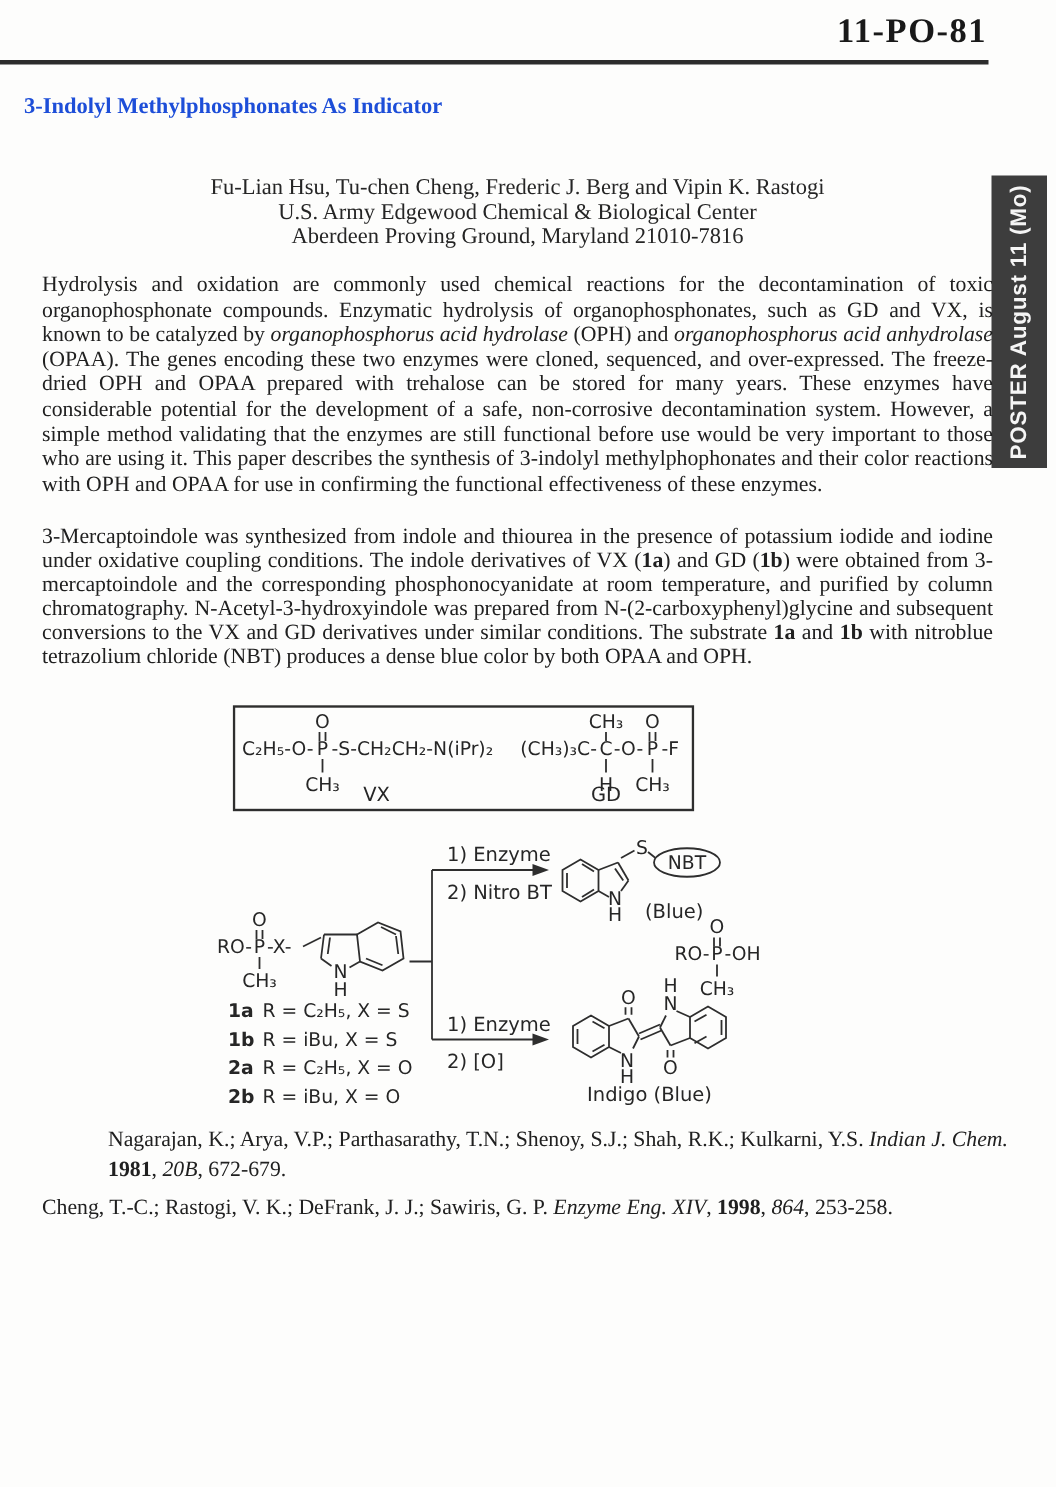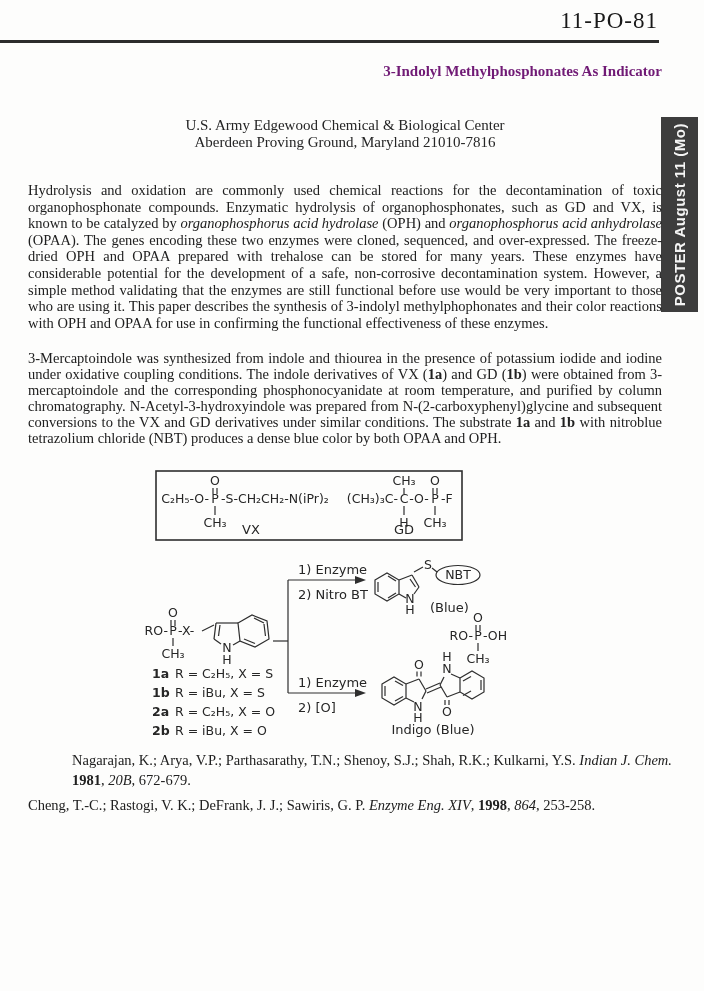--- a/index.html
+++ b/index.html
@@ -3,28 +3,28 @@
 <meta charset="utf-8">
 <style>
   html,body{margin:0;padding:0;}
   body{
     width:704px;height:991px;position:relative;overflow:hidden;
     background:#fdfdfc;color:#1e1e1e;
     font-family:"Liberation Serif","DejaVu Serif",serif;
   }
   .hdr-code{
     position:absolute;top:8px;right:46px;
-    font-weight:normal;font-size:23px;letter-spacing:1px;color:#191919;
+    font-weight:bold;font-size:23px;letter-spacing:1px;color:#191919;
   }
   .hdr-rule{
     position:absolute;top:40px;left:0;width:659px;height:2.5px;background:#2c2c2c;
   }
   .title-block{
-    position:absolute;top:62px;left:28px;width:634px;text-align:right;
-    font-weight:bold;font-size:15px;line-height:18px;color:#701a75;
+    position:absolute;top:62px;left:16px;width:634px;text-align:left;
+    font-weight:bold;font-size:15px;line-height:18px;color:#1d4ed8;
   }
   .author-block{
     position:absolute;top:117px;left:28px;width:634px;text-align:center;
     font-size:15px;line-height:16.5px;color:#252525;
   }
   .side-tab{
     position:absolute;left:661px;top:117px;width:37px;height:195px;
     background:#3d3d3d;display:flex;align-items:center;justify-content:center;
   }
   .side-tab span{
@@ -66,20 +66,21 @@
 </head>
 <body>
 
 <div class="hdr-code">11-PO-81</div>
 <div class="hdr-rule"></div>
 
 <div class="title-block">
   <div>3-Indolyl Methylphosphonates As Indicator</div>
 </div>
 <div class="author-block">
+  <div>Fu-Lian Hsu, Tu-chen Cheng, Frederic J. Berg and Vipin K. Rastogi</div>
   <div>U.S. Army Edgewood Chemical &amp; Biological Center</div>
   <div>Aberdeen Proving Ground, Maryland 21010-7816</div>
 </div>
 
 <div class="side-tab">
   <span>POSTER August 11 (Mo)</span>
 </div>
 
 <div class="para" id="para1"><span>Hydrolysis and oxidation are commonly used chemical reactions for the decontamination of toxic organophosphonate compounds.  Enzymatic hydrolysis of organophosphonates, such as GD and VX, is known to be catalyzed by </span><span style="font-style: italic;">organophosphorus acid hydrolase</span><span> (OPH) and </span><span style="font-style: italic;">organophosphorus acid anhydrolase</span><span>  (OPAA).  The genes encoding these two enzymes were cloned, sequenced, and over-expressed.  The freeze-dried OPH and OPAA prepared with trehalose can be stored for many years.  These enzymes have considerable potential for the development of a safe, non-corrosive decontamination system.  However, a simple method validating that the enzymes are still functional before use would be very important to those who are using it.  This paper describes the synthesis of 3-indolyl methylphophonates and their color reactions with OPH and OPAA for use in confirming the functional effectiveness of these enzymes.</span></div>
 <div class="para" id="para2"><span>3-Mercaptoindole was synthesized from indole and thiourea in the presence of potassium iodide and iodine under oxidative coupling conditions.  The indole derivatives of VX (</span><span style="font-weight: bold;">1a</span><span>) and GD (</span><span style="font-weight: bold;">1b</span><span>) were obtained from 3-mercaptoindole and the corresponding phosphonocyanidate at room temperature, and purified by column chromatography.  N-Acetyl-3-hydroxyindole was prepared from N-(2-carboxyphenyl)glycine and subsequent conversions to the VX and GD derivatives under similar conditions.  The substrate </span><span style="font-weight: bold;">1a</span><span> and </span><span style="font-weight: bold;">1b</span><span> with nitroblue tetrazolium chloride (NBT) produces a dense blue color by both OPAA and OPH.</span></div>

